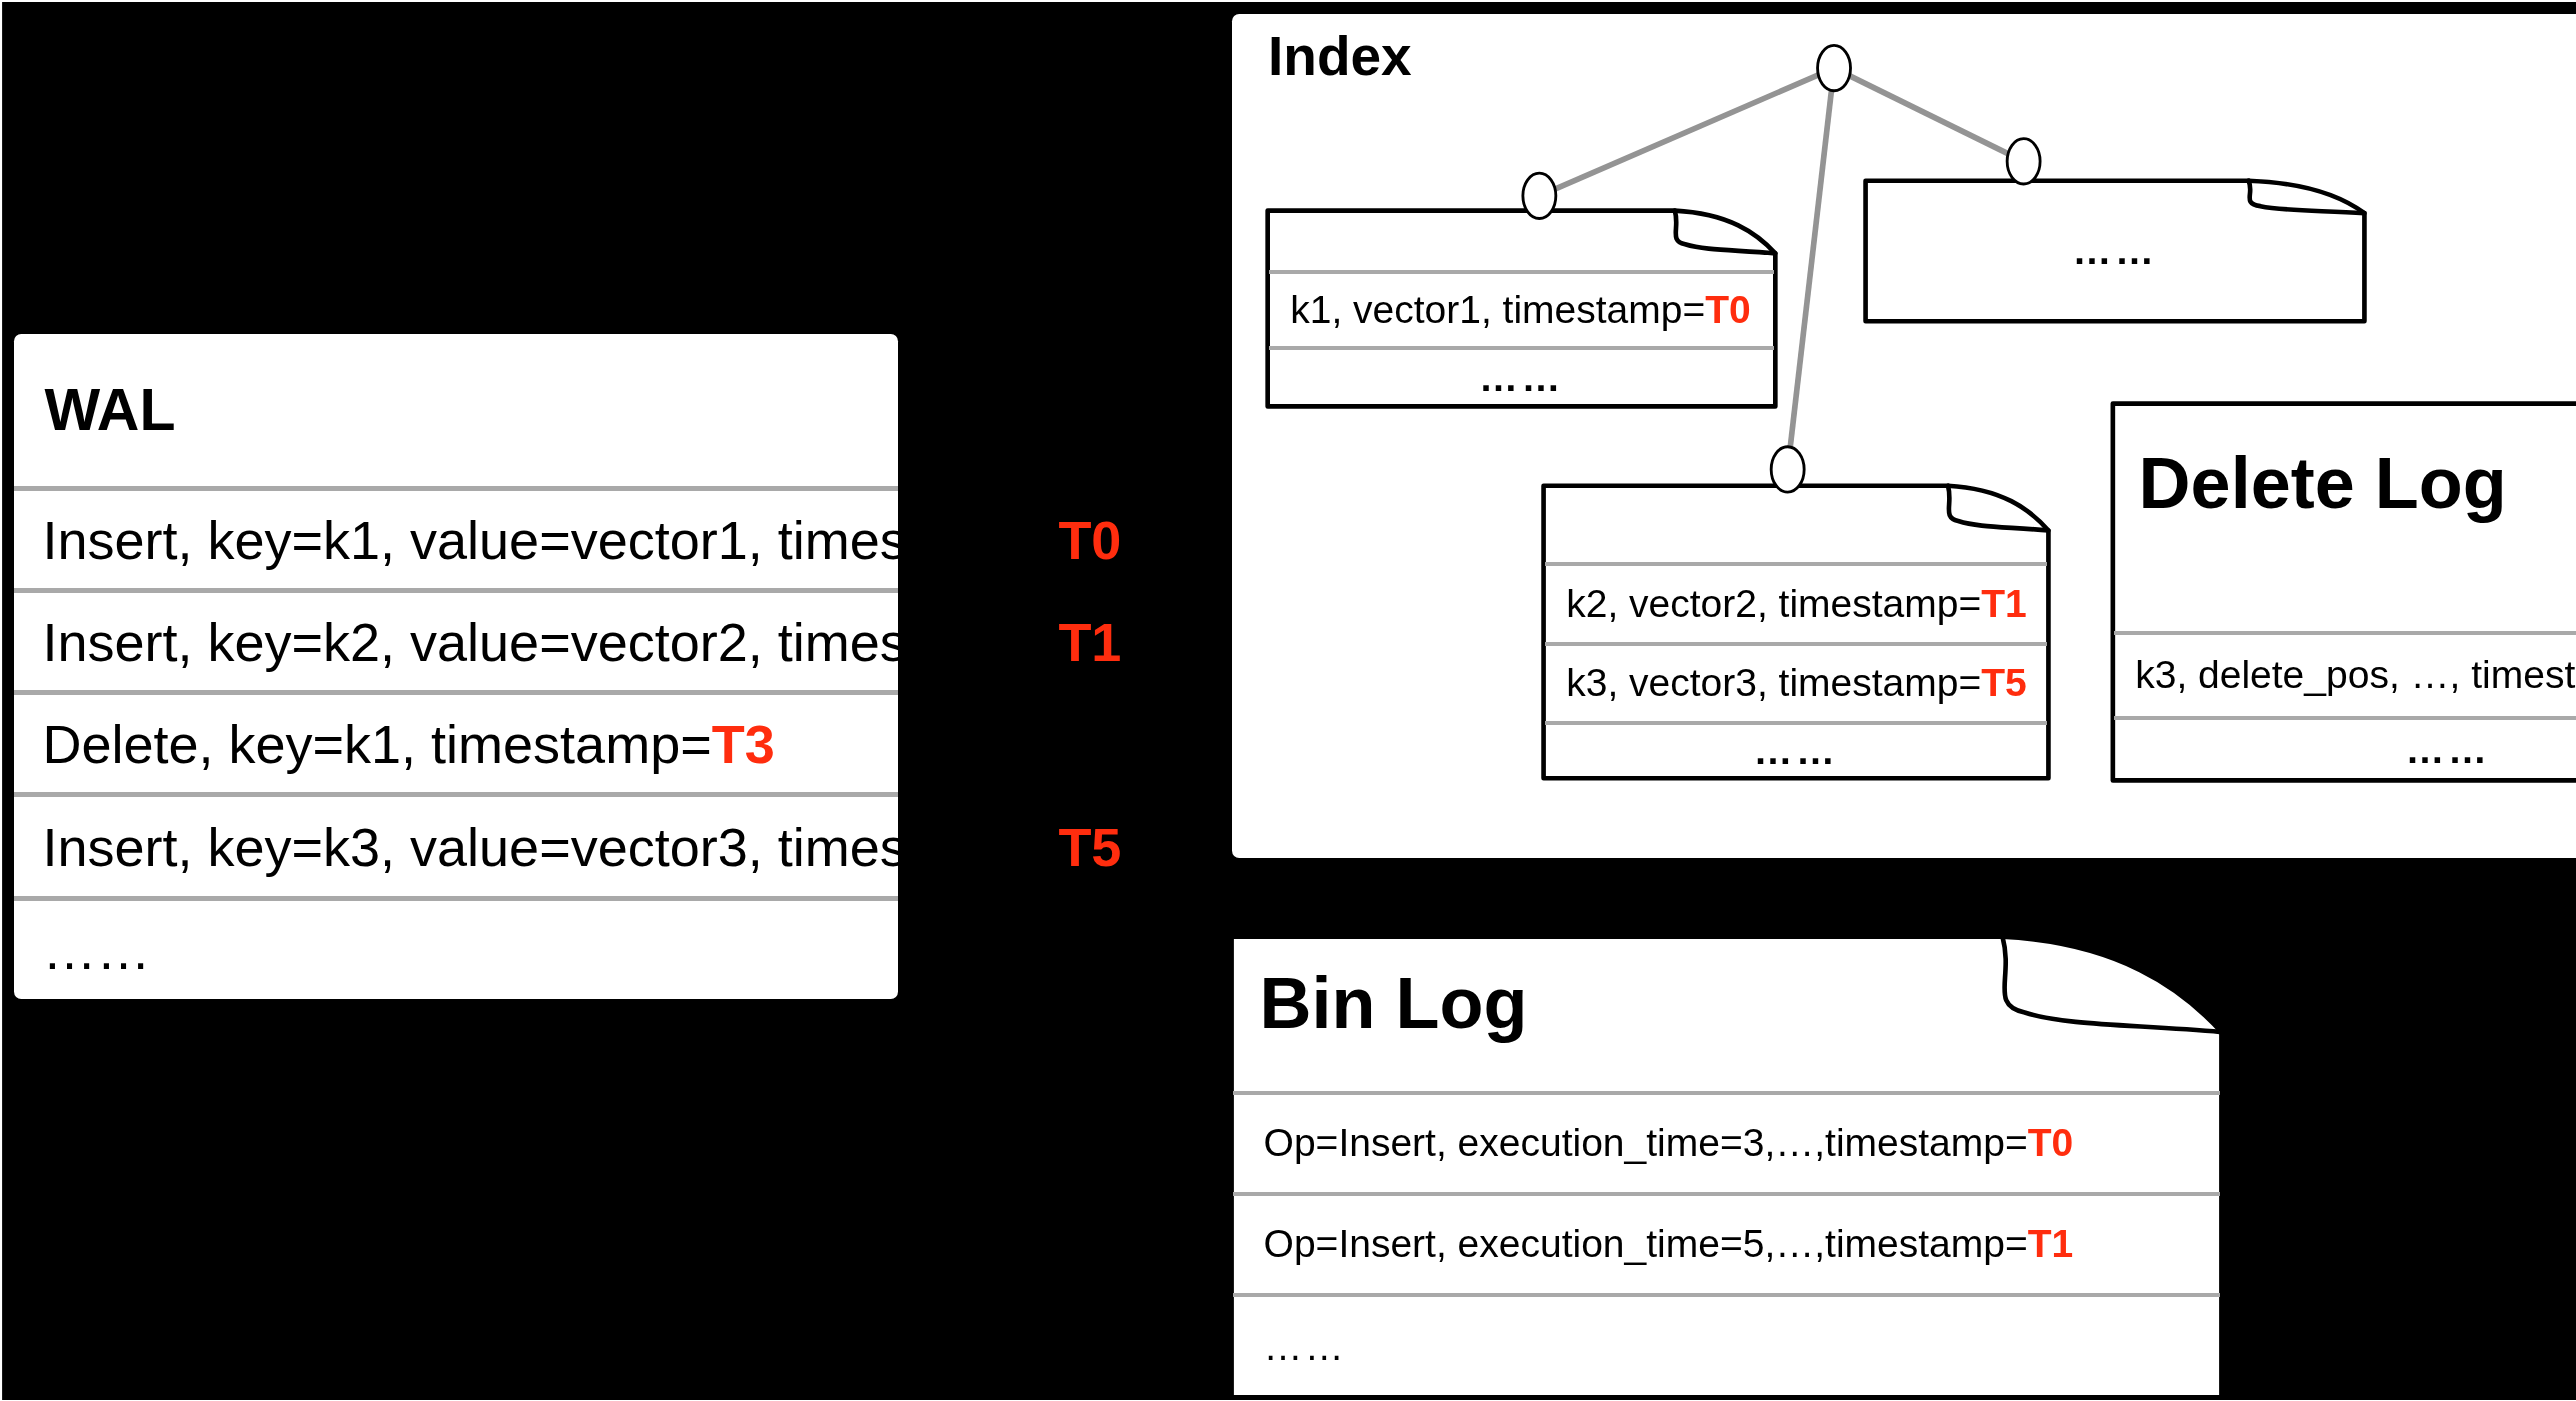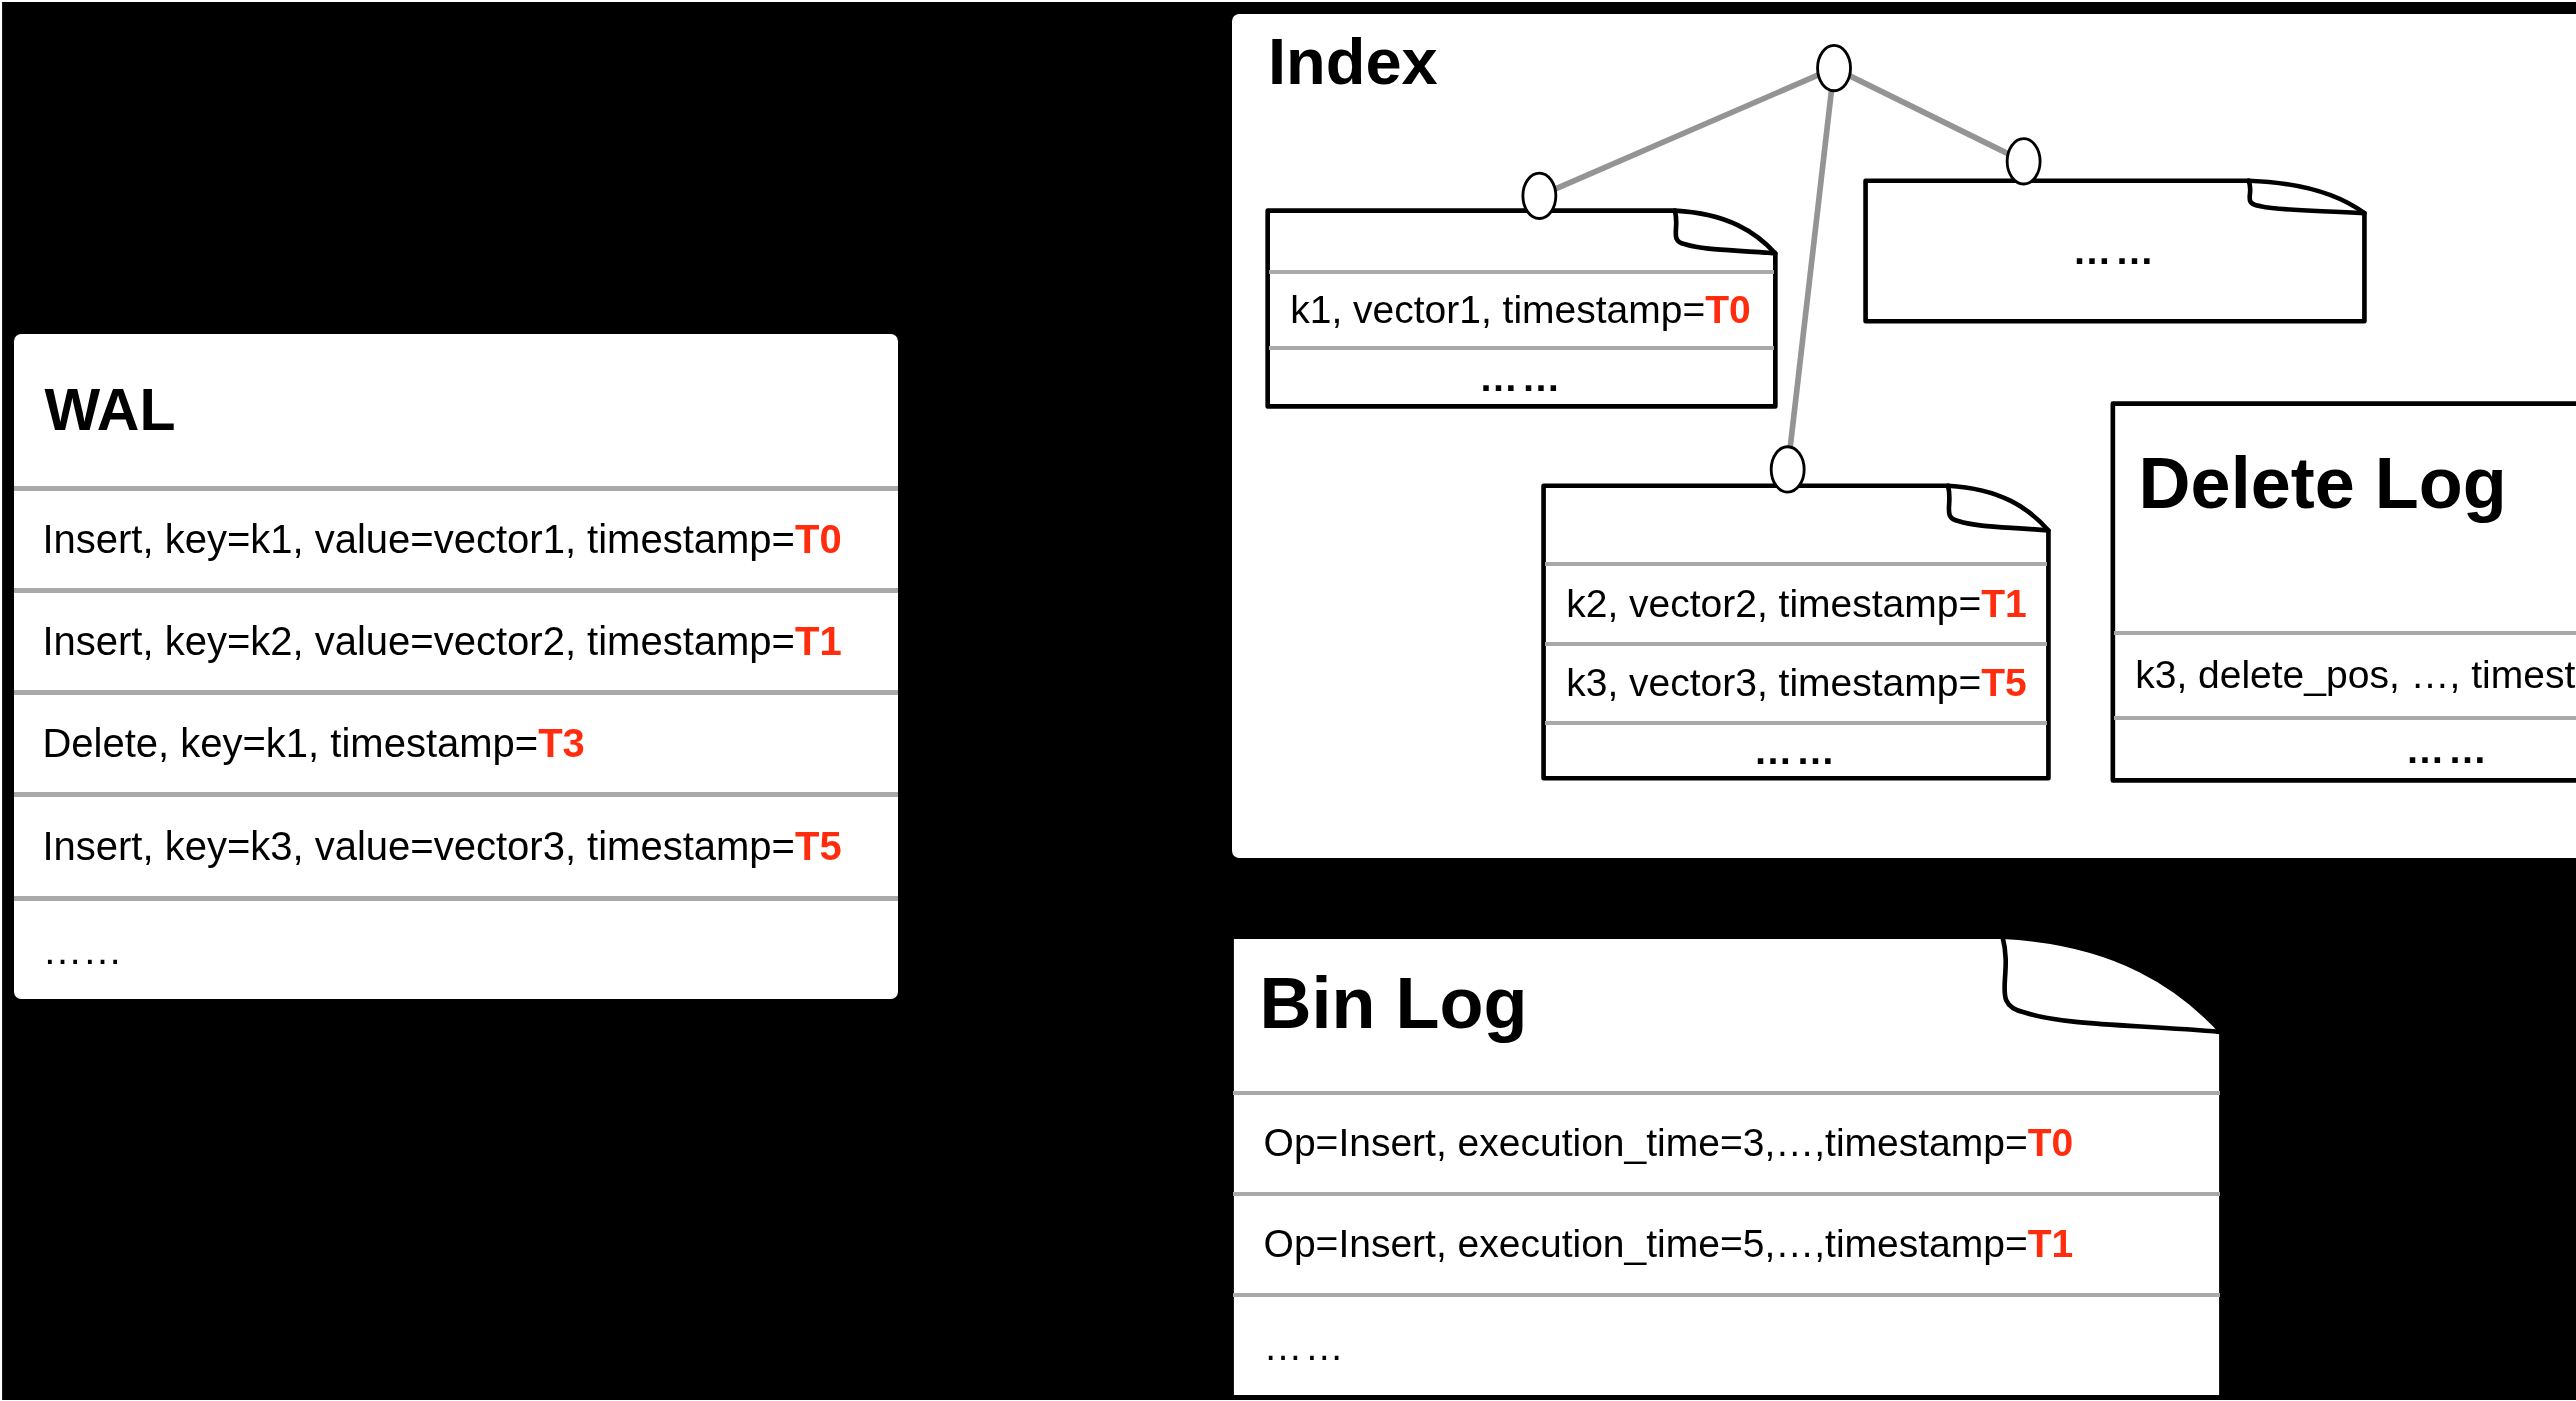--- a/index.html
+++ b/index.html
@@ -9,24 +9,24 @@
   html,body{margin:0;padding:0;background:#000;}
   body{font-family:"Liberation Sans","DejaVu Sans",sans-serif;}
   .canvas{position:relative;width:2817px;height:1402px;background:var(--bg);overflow:hidden;
           box-shadow:inset 0 0 0 2.1px var(--surface);}
   
   .panelbox{position:absolute;background:var(--surface);border-radius:7.2px;}
   
   .wal{display:flex;flex-direction:column;}
   .wal-title{display:flex;align-items:center;padding-left:30px;font-size:59px;font-weight:bold;color:var(--ink);}
   .wrow{border-top:5.2px solid var(--divider);display:flex;align-items:center;padding-left:28px;
-        font-size:40px;color:var(--ink);white-space:nowrap;}
+        font-size:54px;color:var(--ink);white-space:nowrap;}
   .hl{color:var(--highlight);font-weight:bold;}
   
-  .big-title{font-size:65px;font-weight:bold;color:var(--ink);line-height:1;}
+  .big-title{font-size:55px;font-weight:bold;color:var(--ink);line-height:1;}
   .index-title{position:absolute;}
   
   .page{position:absolute;}
   .page .outline{position:absolute;left:0;top:0;width:100%;height:100%;}
   .pbody{fill:var(--surface);stroke:var(--page-border);stroke-width:9;stroke-linejoin:round;}
   .pflap{fill:none;stroke:var(--page-border);stroke-width:9;stroke-linecap:round;}
   .pcontent{position:absolute;left:3.6px;right:3.6px;top:3.6px;bottom:3.6px;display:flex;flex-direction:column;}
   .prow{display:flex;align-items:center;padding-left:21.6px;font-size:39px;color:var(--ink);white-space:nowrap;}
   .prow.sep{border-top:4.6px solid var(--divider);}
   .prow.dots{justify-content:center;padding-left:0;font-weight:bold;letter-spacing:3.6px;}

